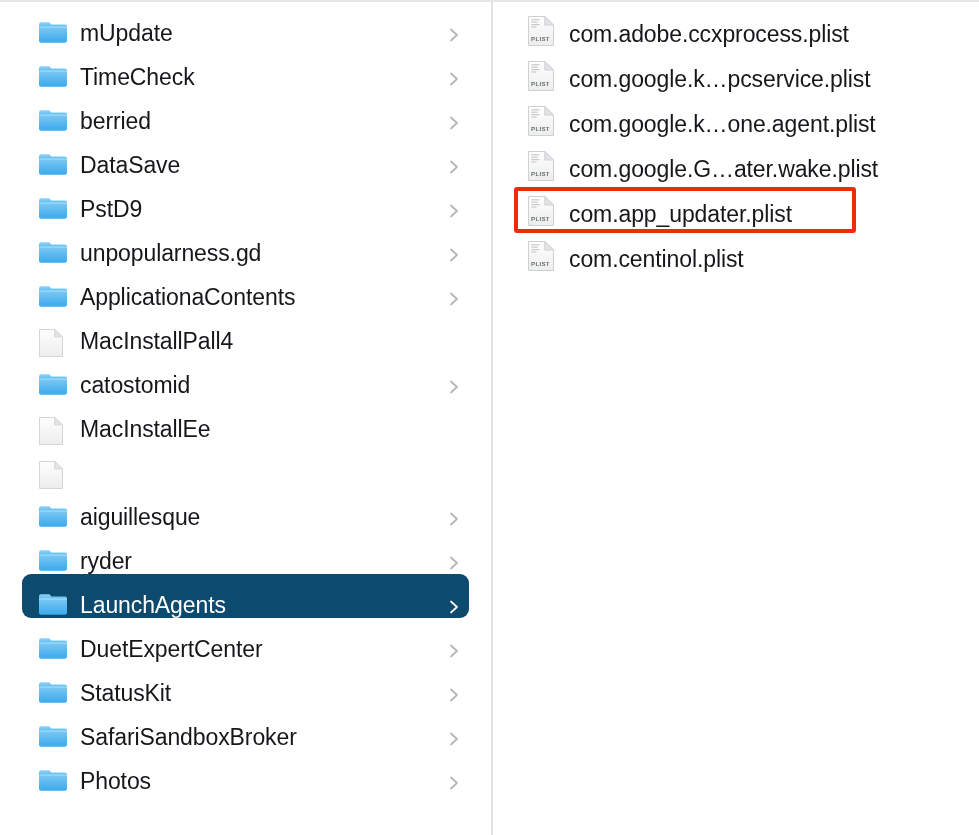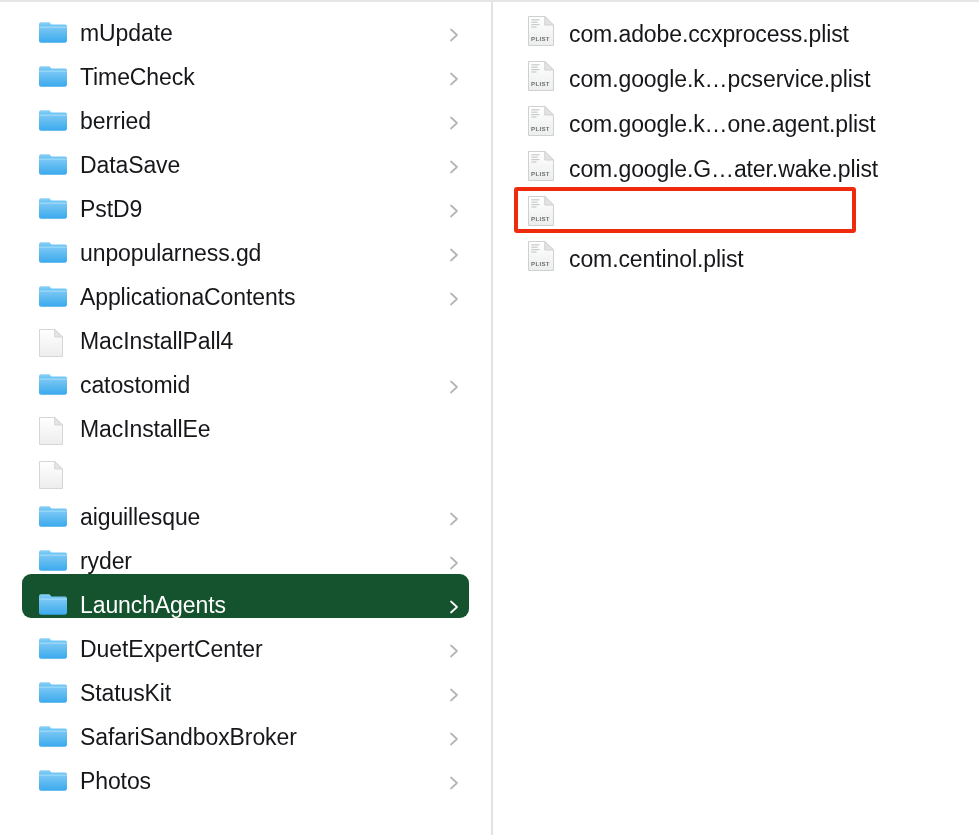--- a/index.html
+++ b/index.html
@@ -63,21 +63,21 @@
     position: relative;
     display: flex;
     align-items: flex-end;
     height: 44px;
     padding: 0 0 0 16px;
     margin: 0 22px 0 22px;
     border-radius: 9px;
     cursor: default;
   }
   .row.selected {
-    background: #14532d;
+    background: #0c4a6e;
   }
 
   .row-right {
     height: 45px;
     margin: 0;
     padding-left: 34px;
   }
 
   .row-icon {
     position: relative;
@@ -667,20 +667,21 @@
       <path d="M17.8 1.5V10h8.7z" fill="#e2e3e5" stroke="#cfd0d2" stroke-width="1" stroke-linejoin="round"></path>
       <g fill="#c9cacc">
         <rect x="4.3" y="4.2" width="8.2" height="1.2"></rect>
         <rect x="4.3" y="6.6" width="6.4" height="1.2"></rect>
         <rect x="4.3" y="9.0" width="8.2" height="1.2"></rect>
         <rect x="4.3" y="11.4" width="5.2" height="1.2"></rect>
       </g>
       <text x="13.5" y="25.6" font-family="'Liberation Sans', sans-serif" font-size="6.1" font-weight="bold" fill="#6d6e71" text-anchor="middle" letter-spacing="0.3">PLIST</text>
     </svg>
   </span>
+          <span class="row-label">com.app_updater.plist</span>
         </div>
         <div class="row row-right">
           <span class="row-icon plist-wrap">
     <svg class="ico-plist" viewBox="0 0 28 32" xmlns="http://www.w3.org/2000/svg">
       <defs>
         <linearGradient id="pg1" x1="0" y1="0" x2="0" y2="1">
           <stop offset="0" stop-color="#ffffff"></stop>
                   <stop offset="1" stop-color="#eceded"></stop>
         </linearGradient>
       </defs>

